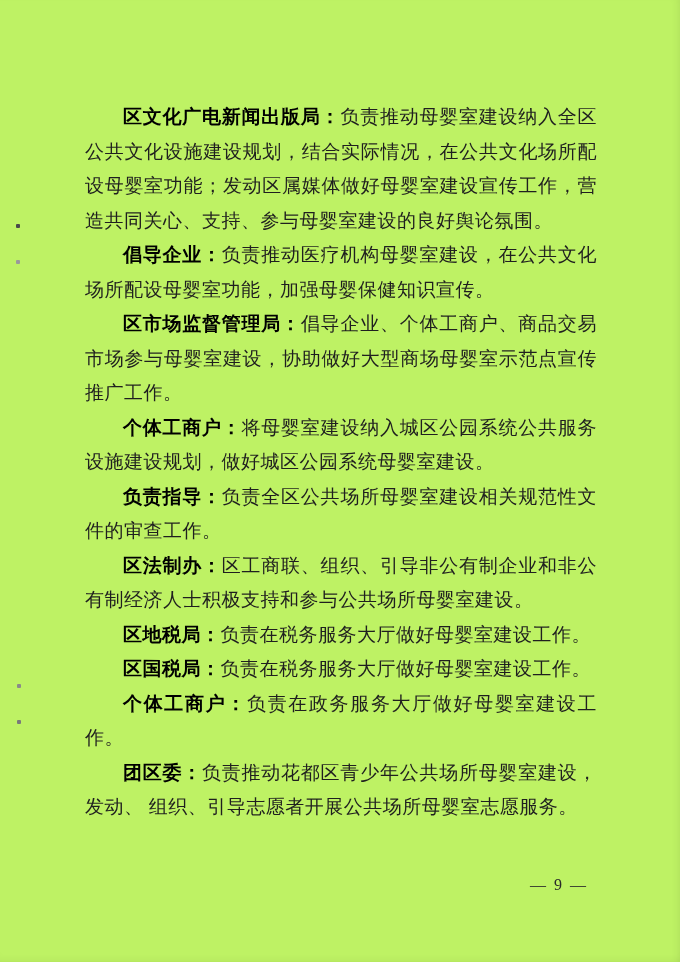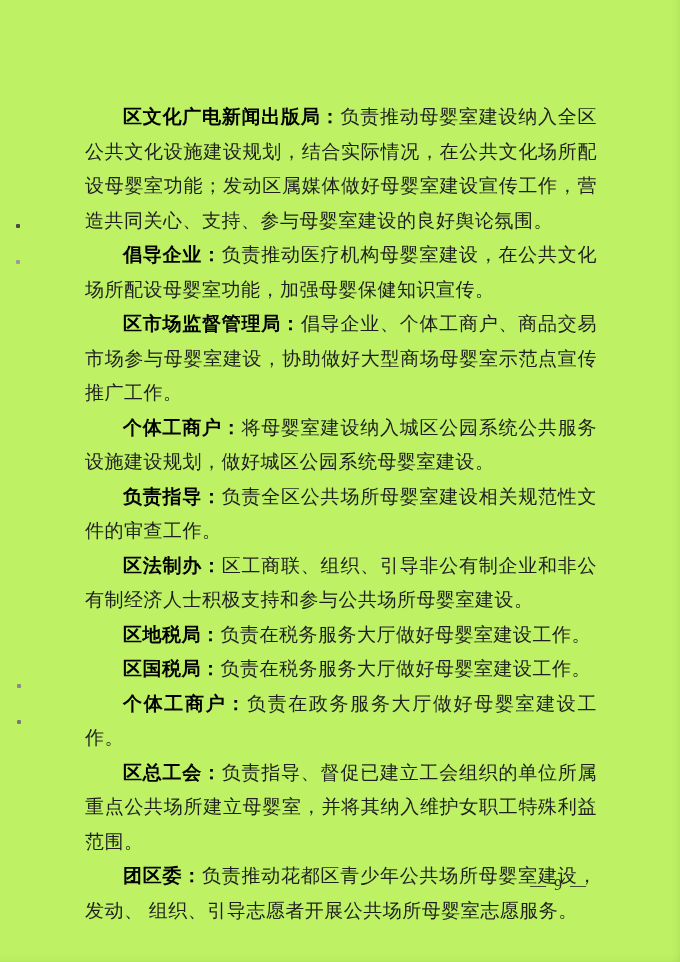--- a/index.html
+++ b/index.html
@@ -78,19 +78,18 @@
     <p class="para"><span class="head">负责指导：</span><span>负责全区公共场所母婴室建设相关规范性文件的审查工作。</span></p>
 
     <p class="para"><span class="head">区法制办：</span><span>区工商联、组织、引导非公有制企业和非公有制经济人士积极支持和参与公共场所母婴室建设。</span></p>
 
     <p class="para"><span class="head">区地税局：</span><span>负责在税务服务大厅做好母婴室建设工作。</span></p>
 
     <p class="para"><span class="head">区国税局：</span><span>负责在税务服务大厅做好母婴室建设工作。</span></p>
 
     <p class="para"><span class="head">个体工商户：</span><span>负责在政务服务大厅做好母婴室建设工作。</span></p>
 
-    <p class="para"><span class="head">区总工会：</span><span>负责指导、督促已建立工会组织的单位所属重点公共场所建立母婴室，并将其纳入维护女职工特殊利益范围。</span></p>
 
     <p class="para"><span class="head">团区委：</span><span>负责推动花都区青少年公共场所母婴室建设，发动、 组织、引导志愿者开展公共场所母婴室志愿服务。</span></p>
   </div>
 
   <div class="page-number">— 9 —</div>
 </div>
 
 </body></html>

